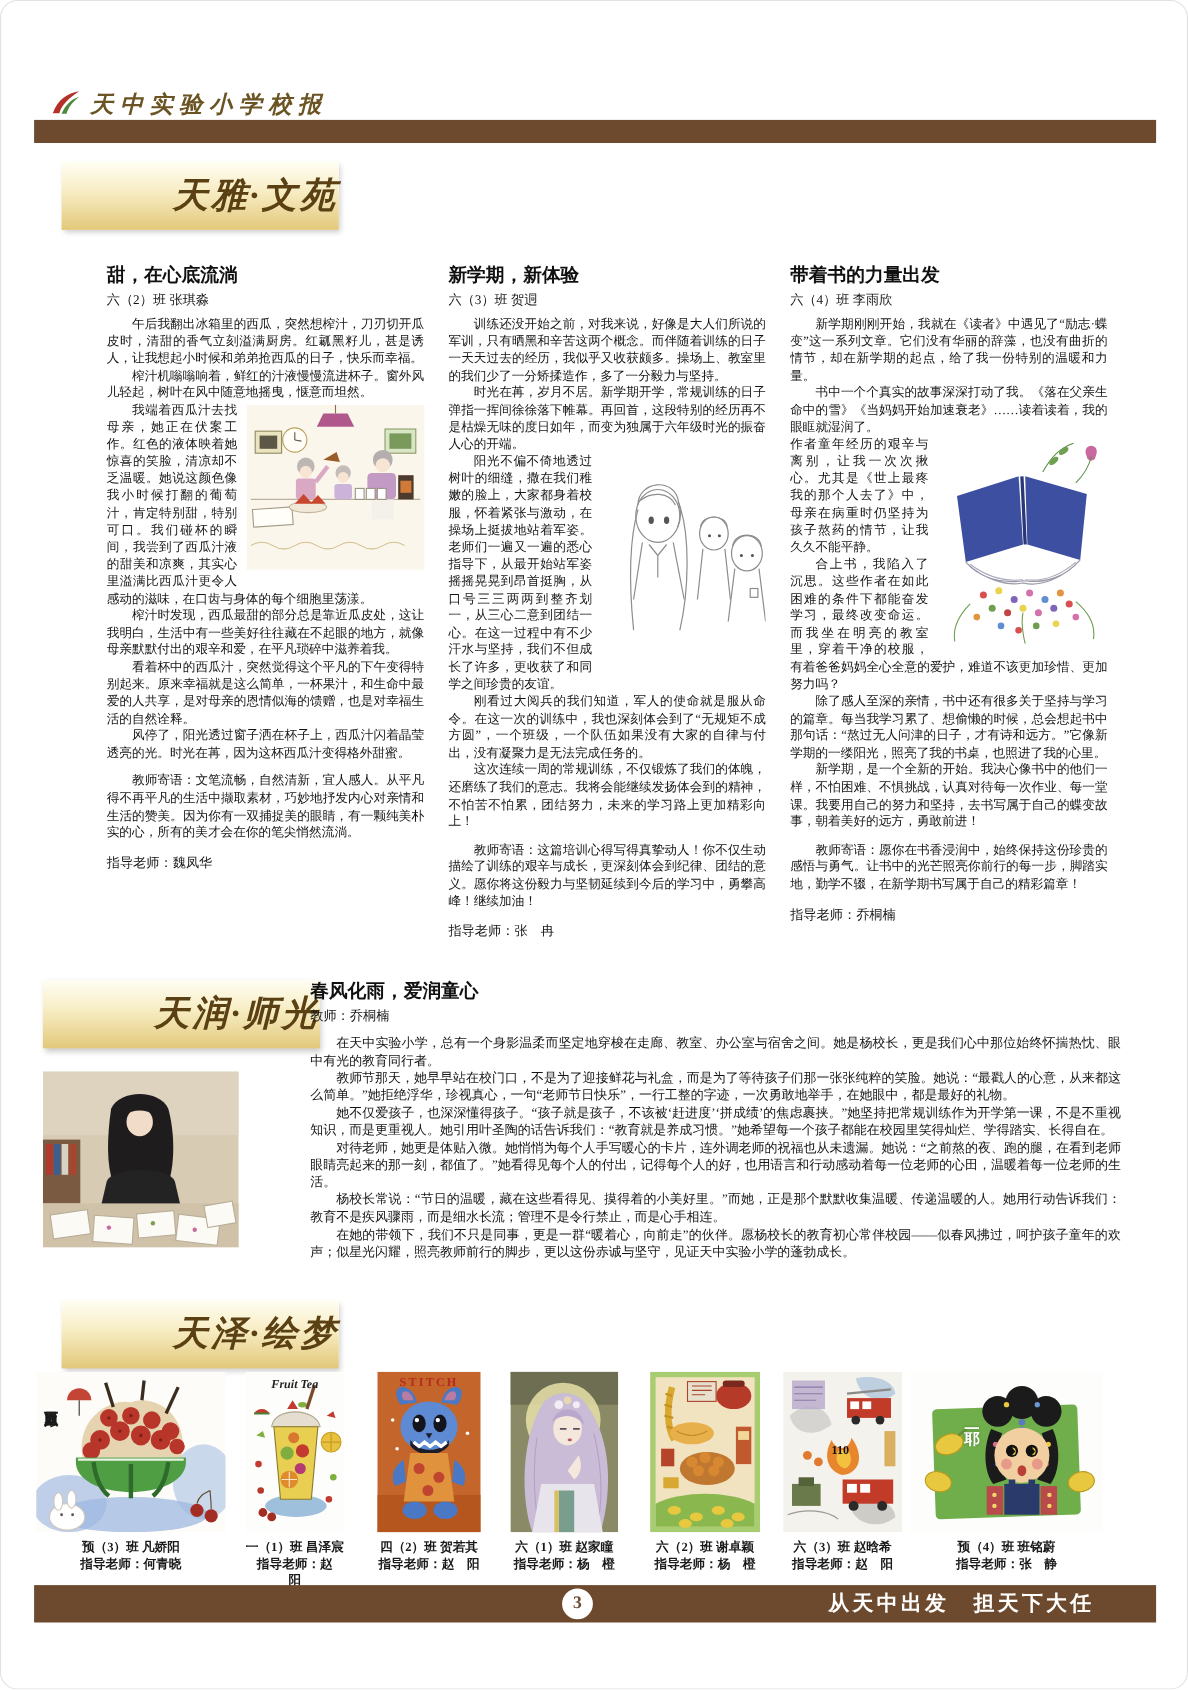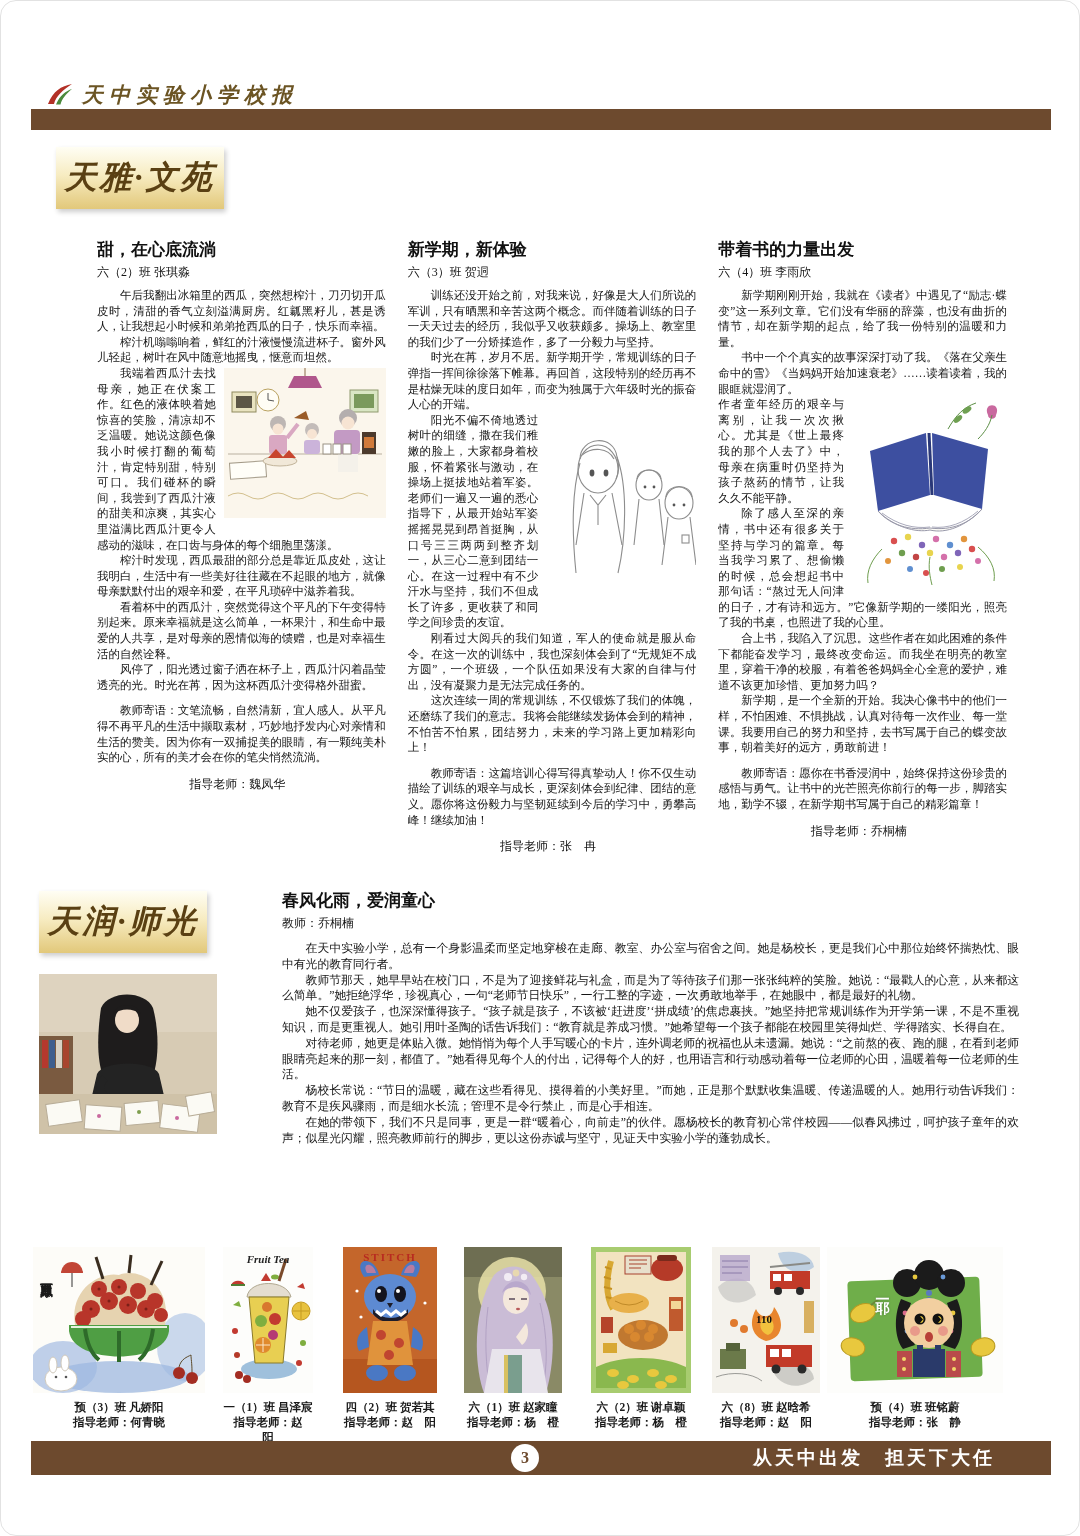--- a/index.html
+++ b/index.html
@@ -4,36 +4,36 @@
 <style>
   html,body{margin:0;padding:0;background:#fff;}
   .page{position:relative;width:1080px;height:1536px;background:#fff;box-sizing:border-box;
         border:1px solid #e2e2e2;border-radius:16px;overflow:hidden;
         font-family:"Liberation Serif","DejaVu Serif",serif;color:#151515;}
   
   .masthead{position:absolute;left:46px;top:80px;display:flex;align-items:flex-end;gap:9px;}
   .masthead-title{font-size:21px;font-weight:bold;font-style:italic;color:#6b5423;letter-spacing:6px;}
   .rule-bar{position:absolute;left:30px;top:108px;width:1020px;height:21px;background:#6d4a2e;}
   
-  .badge{position:absolute;width:168px;height:62px;display:flex;align-items:center;justify-content:center;
+  .badge{position:absolute;width:240px;height:62px;display:flex;align-items:center;justify-content:flex-end;
          background:linear-gradient(180deg,#fffef4 0%,#f7ecc2 45%,#e2c87a 100%);
-         box-shadow:2px 3px 5px rgba(0,0,0,.20);}
+         box-shadow:2px 3px 5px rgba(0,0,0,.20);padding-left:12px;}
   .badge span{font-size:32px;font-weight:bold;font-style:italic;color:#5a4013;letter-spacing:3px;}
   .badge-1{left:55px;top:146px;}
   .badge-2{left:38px;top:890px;}
   .badge-3{left:55px;top:1181px;}
   
   .columns{position:absolute;left:96px;top:237px;width:910px;display:grid;
            grid-template-columns:1fr 1fr 1fr;column-gap:22px;}
   .art-title{text-align:left;font-size:17px;font-weight:bold;margin:0 0 3px;color:#101010;}
   .art-author{text-align:left;font-size:12px;padding-right:12px;margin:0 0 7px;}
   .body-p{font-size:11.5px;line-height:15.6px;text-align:justify;text-indent:2em;margin:0;}
   .cont{text-indent:0;}
   .note{margin-top:10px;}
-  .mentor{text-align:center;font-size:12px;margin-top:10px;padding-right:8px;}
+  .mentor{text-align:left;font-size:12px;margin-top:10px;padding-right:8px;}
   .figr{float:right;margin:2px 0 4px 8px;}
   .figr svg{display:block;border:0;}
   
   .teacher-photo{position:absolute;left:38px;top:973px;width:178px;height:160px;}
   .teacher-article{position:absolute;left:281px;top:888px;width:737px;}
   .teacher-article .body-p{font-size:11.8px;line-height:15.8px;}
   .teacher-article .art-author{margin-bottom:9px;}
   
   .g-item{position:absolute;}
   .g-art{position:relative;}
@@ -199,22 +199,22 @@
               <circle cx="58" cy="170" r="3" fill="#5f8fd0"></circle>
             <circle cx="74" cy="174" r="3" fill="#d94f4f"></circle>
               <circle cx="90" cy="170" r="3" fill="#6f9e4f"></circle>
             <circle cx="108" cy="168" r="3" fill="#e8d44e"></circle>
               <circle cx="126" cy="162" r="3" fill="#d470aa"></circle>
           </g>
           <path d="M30,150 C20,160 14,172 16,184 M126,148 C138,158 144,170 142,182 M78,158 C76,168 78,178 80,186" stroke="#6f9e4f" fill="none"></path>
         </svg>
       </span>
       <p class="body-p cont">作者童年经历的艰辛与离别，让我一次次揪心。尤其是《世上最疼我的那个人去了》中，母亲在病重时仍坚持为孩子熬药的情节，让我久久不能平静。</p>
+      <p class="body-p">合上书，我陷入了沉思。这些作者在如此困难的条件下都能奋发学习，最终改变命运。而我坐在明亮的教室里，穿着干净的校服，有着爸爸妈妈全心全意的爱护，难道不该更加珍惜、更加努力吗？</p>
       <p class="body-p">除了感人至深的亲情，书中还有很多关于坚持与学习的篇章。每当我学习累了、想偷懒的时候，总会想起书中那句话：“熬过无人问津的日子，才有诗和远方。”它像新学期的一缕阳光，照亮了我的书桌，也照进了我的心里。</p>
-      <p class="body-p">合上书，我陷入了沉思。这些作者在如此困难的条件下都能奋发学习，最终改变命运。而我坐在明亮的教室里，穿着干净的校服，有着爸爸妈妈全心全意的爱护，难道不该更加珍惜、更加努力吗？</p>
       <p class="body-p">新学期，是一个全新的开始。我决心像书中的他们一样，不怕困难、不惧挑战，认真对待每一次作业、每一堂课。我要用自己的努力和坚持，去书写属于自己的蝶变故事，朝着美好的远方，勇敢前进！</p>
       <p class="body-p note">教师寄语：愿你在书香浸润中，始终保持这份珍贵的感悟与勇气。让书中的光芒照亮你前行的每一步，脚踏实地，勤学不辍，在新学期书写属于自己的精彩篇章！</p>
       <div class="mentor">指导老师：乔桐楠</div>
     </article>
   </div>
 
   <div class="badge badge-2">
     <span>天润·师光</span>
   </div>
   <div class="teacher-photo">
@@ -249,20 +249,23 @@
     <h2 class="art-title">春风化雨，爱润童心</h2>
     <div class="art-author">教师：乔桐楠</div>
     <p class="body-p">在天中实验小学，总有一个身影温柔而坚定地穿梭在走廊、教室、办公室与宿舍之间。她是杨校长，更是我们心中那位始终怀揣热忱、眼中有光的教育同行者。</p>
     <p class="body-p">教师节那天，她早早站在校门口，不是为了迎接鲜花与礼盒，而是为了等待孩子们那一张张纯粹的笑脸。她说：“最戳人的心意，从来都这么简单。”她拒绝浮华，珍视真心，一句“老师节日快乐”，一行工整的字迹，一次勇敢地举手，在她眼中，都是最好的礼物。</p>
     <p class="body-p">她不仅爱孩子，也深深懂得孩子。“孩子就是孩子，不该被‘赶进度’‘拼成绩’的焦虑裹挟。”她坚持把常规训练作为开学第一课，不是不重视知识，而是更重视人。她引用叶圣陶的话告诉我们：“教育就是养成习惯。”她希望每一个孩子都能在校园里笑得灿烂、学得踏实、长得自在。</p>
     <p class="body-p">对待老师，她更是体贴入微。她悄悄为每个人手写暖心的卡片，连外调老师的祝福也从未遗漏。她说：“之前熬的夜、跑的腿，在看到老师眼睛亮起来的那一刻，都值了。”她看得见每个人的付出，记得每个人的好，也用语言和行动感动着每一位老师的心田，温暖着每一位老师的生活。</p>
     <p class="body-p">杨校长常说：“节日的温暖，藏在这些看得见、摸得着的小美好里。”而她，正是那个默默收集温暖、传递温暖的人。她用行动告诉我们：教育不是疾风骤雨，而是细水长流；管理不是令行禁止，而是心手相连。</p>
     <p class="body-p">在她的带领下，我们不只是同事，更是一群“暖着心，向前走”的伙伴。愿杨校长的教育初心常伴校园——似春风拂过，呵护孩子童年的欢声；似星光闪耀，照亮教师前行的脚步，更以这份赤诚与坚守，见证天中实验小学的蓬勃成长。</p>
   </div>
 
+  <div class="badge badge-3">
+    <span>天泽·绘梦</span>
+  </div>
 
   <div class="g-item" style="left:32px;top:1246px;width:172px;">
     <div class="g-art">
       <svg width="172" height="146" viewBox="0 0 172 146">
         <rect width="172" height="146" fill="#fdfcf8"></rect>
         <ellipse cx="30" cy="120" rx="34" ry="26" fill="#a9c0e4" opacity=".75"></ellipse>
         <ellipse cx="152" cy="100" rx="28" ry="34" fill="#a9c0e4" opacity=".6"></ellipse>
         <ellipse cx="86" cy="130" rx="70" ry="16" fill="#9db8e0" opacity=".75"></ellipse>
         <path d="M42,78 C36,40 70,24 86,28 C104,20 140,36 132,78 Z" fill="#e6d3b0"></path>
         <line x1="70" y1="32" x2="63" y2="10" stroke="#3a2d20" stroke-width="3"></line>
@@ -478,21 +481,21 @@
         <rect x="8" y="102" width="26" height="20" fill="#6b7a4a"></rect>
           <rect x="14" y="96" width="14" height="8" fill="#55633a"></rect>
         <rect x="92" y="54" width="10" height="32" fill="#d8b060"></rect>
         <circle cx="22" cy="76" r="4" fill="#e07a2e"></circle>
           <circle cx="32" cy="82" r="4" fill="#e07a2e"></circle>
         <path d="M4,130 C20,124 40,126 50,134" stroke="#9a9a96" fill="none"></path>
       </svg>
       <div class="ov" style="left:44px;top:66px;font-size:11px;font-weight:bold;color:#111;">110</div>
     </div>
     <div class="g-cap">
-      <div>六（8）班 赵晗希</div>
+      <div>六（3）班 赵晗希</div>
       <div>指导老师：赵　阳</div>
     </div>
   </div>
 
   <div class="g-item" style="left:826px;top:1246px;width:176px;">
     <div class="g-art">
       <svg width="176" height="146" viewBox="0 0 176 146">
         <rect width="176" height="146" fill="#fdfdfb"></rect>
         <rect x="22" y="32" width="132" height="100" rx="4" fill="#6fae4a" transform="rotate(-2 88 82)"></rect>
         <circle cx="80" cy="36" r="14" fill="#1b1b1b"></circle>

